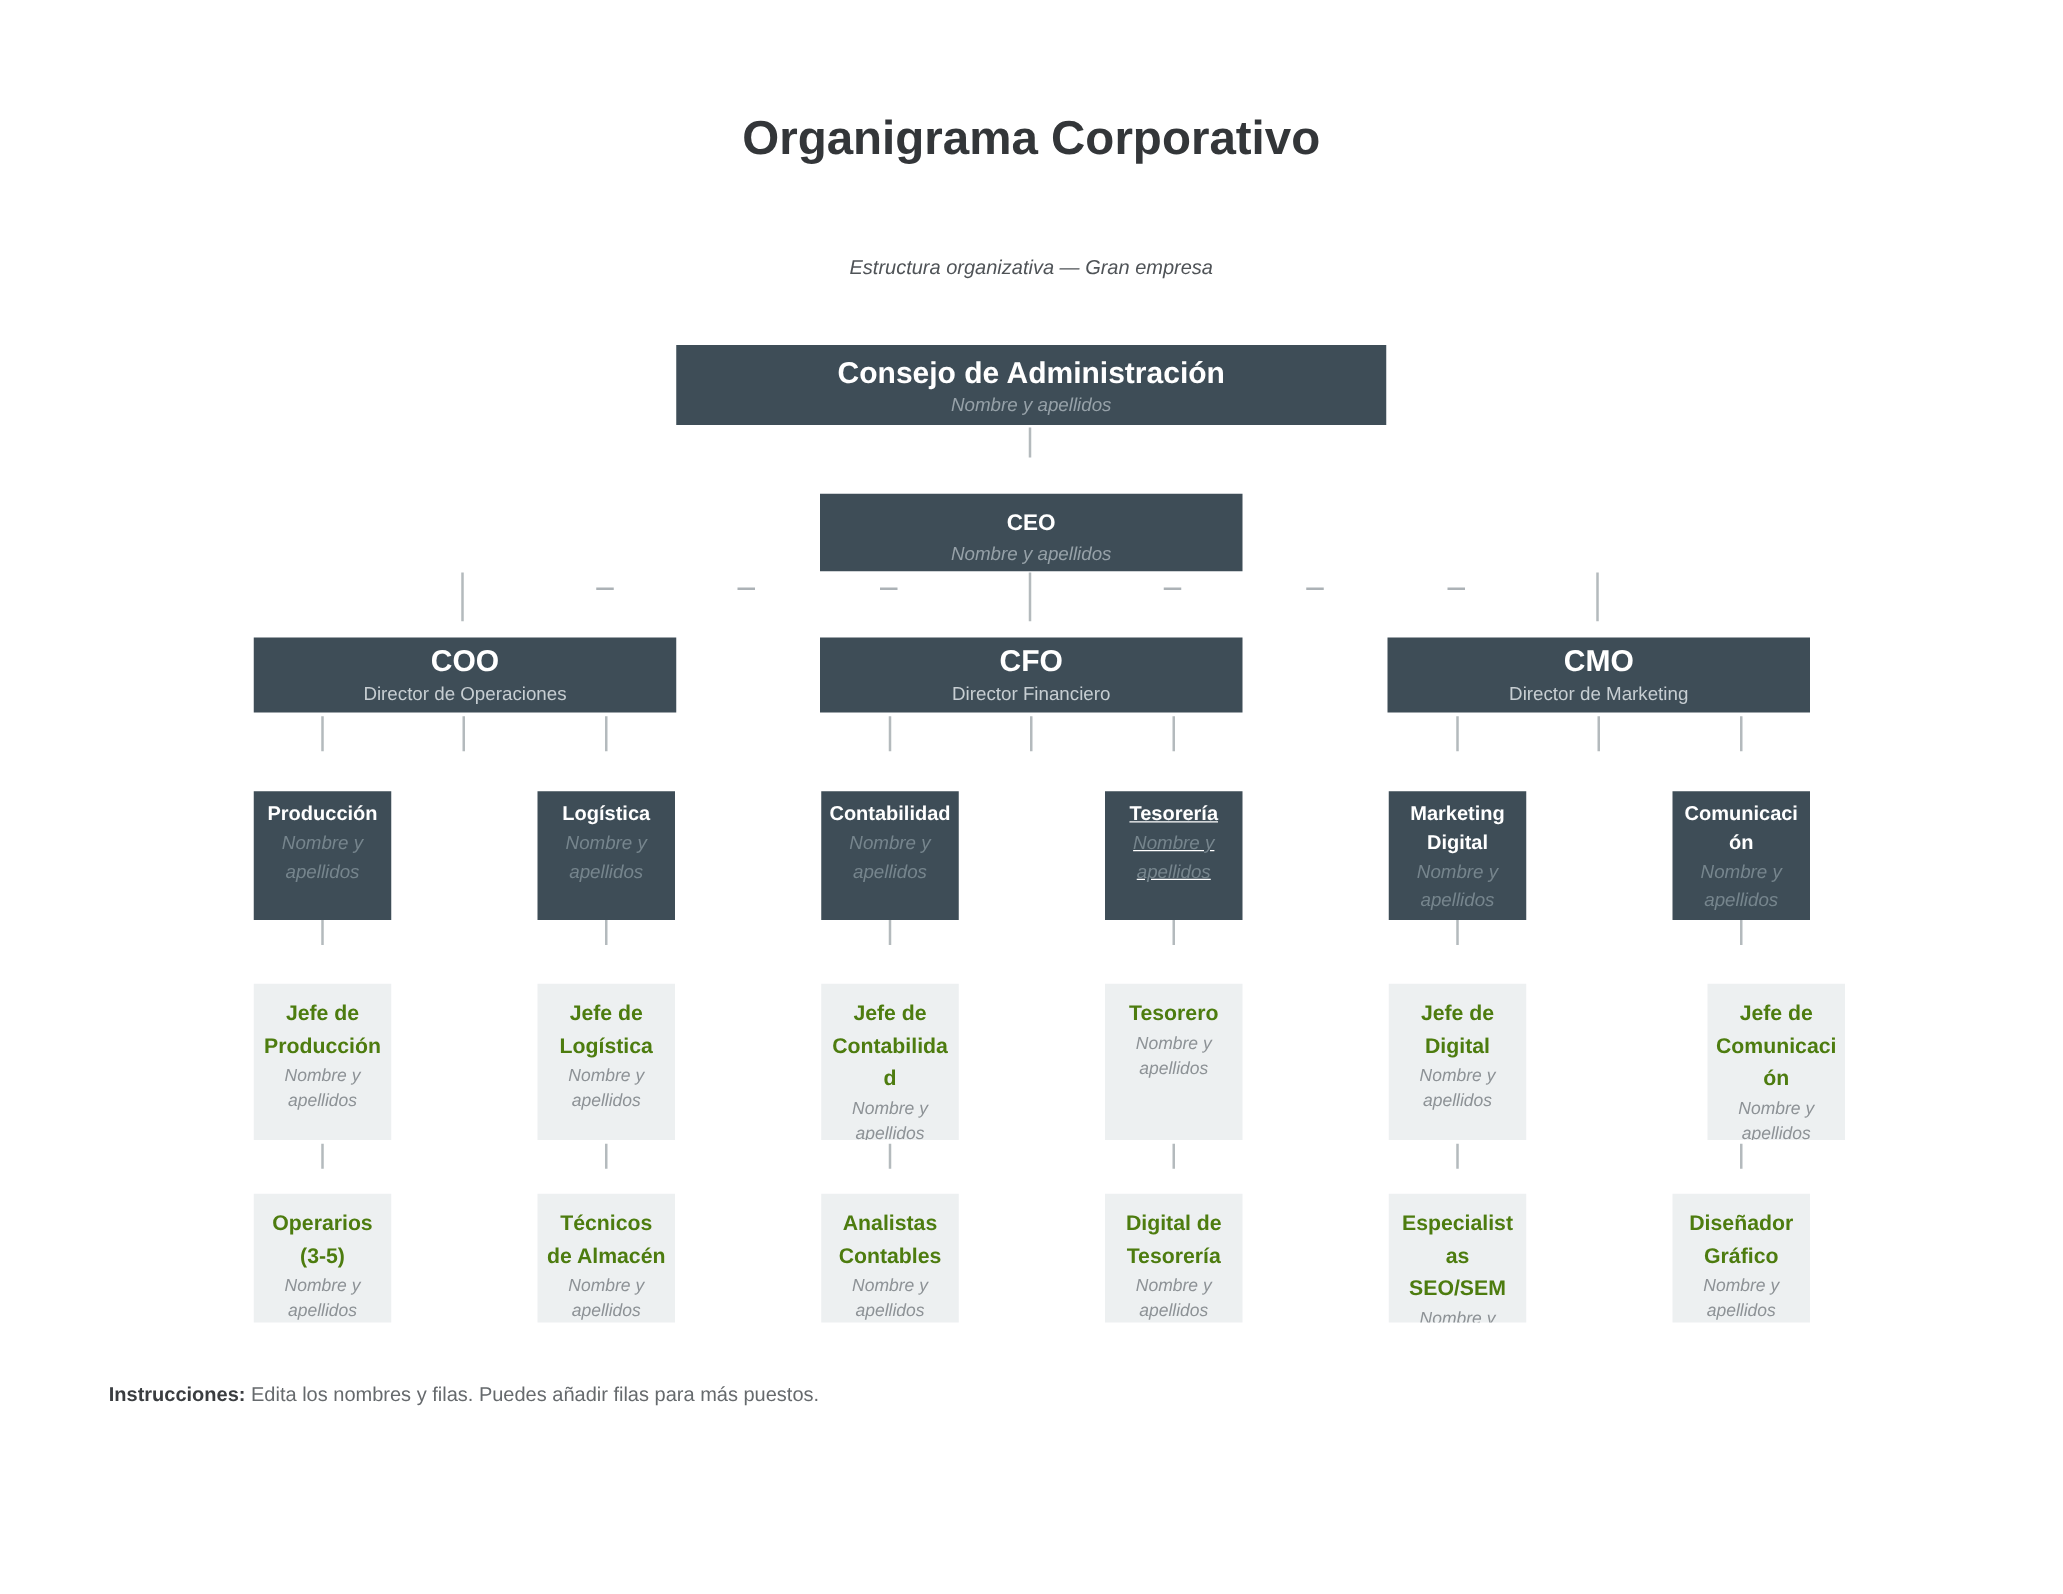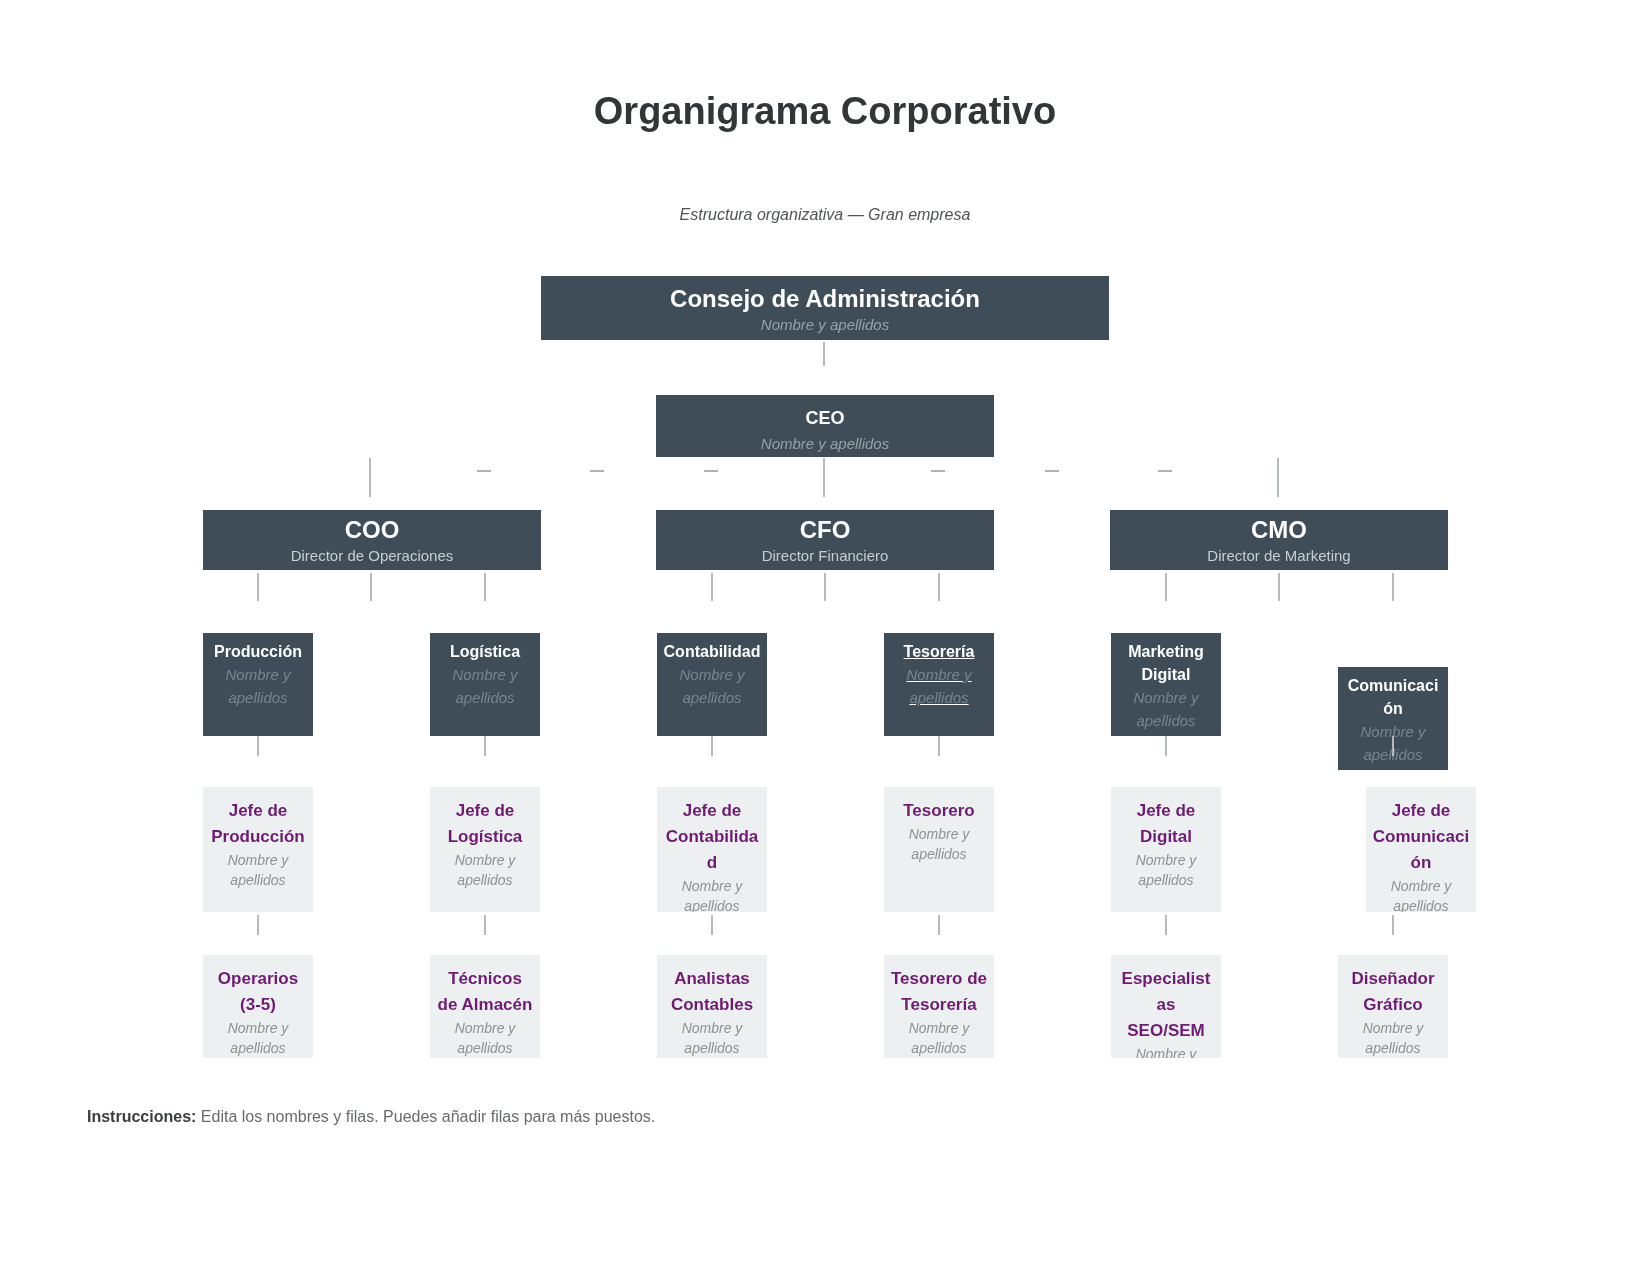--- a/index.html
+++ b/index.html
@@ -30,21 +30,21 @@
     box-sizing:border-box;width:110px;height:103px;padding:7px 5px 0 5px;
     overflow:hidden;
   }
   .node-sm .t{font-size:16px;font-weight:700;line-height:23px;overflow-wrap:anywhere;}
   .node-sm .name{font-size:15px;font-style:italic;color:#76858d;line-height:23px;overflow-wrap:anywhere;}
   
   .card{
     position:absolute;background:#edf0f1;text-align:center;box-sizing:border-box;
     width:110px;padding:11px 6px 0 6px;overflow:hidden;
   }
-  .card .t{font-size:17px;font-weight:700;color:#701a75;line-height:26px;overflow-wrap:anywhere;}
+  .card .t{font-size:17px;font-weight:700;color:#4d7c0f;line-height:26px;overflow-wrap:anywhere;}
   .card .name{font-size:14px;font-style:italic;color:#8d9296;line-height:20px;overflow-wrap:anywhere;}
   
   .vline{position:absolute;width:2px;background:#b4babd;}
   .dash{position:absolute;width:14px;height:2px;background:#acb2b6;}
   .instructions{
     position:absolute;left:87px;top:1108px;font-size:16px;color:#666a6d;
   }
   .instructions b{color:#3a3d40;font-weight:700;}
 </style>
 </head>
@@ -113,21 +113,21 @@
     <div class="name">Nombre y apellidos</div>
   </div>
   <div class="node-sm" style="left:884px;top:633px;text-decoration:underline;">
     <div class="t">Tesorería</div>
     <div class="name">Nombre y apellidos</div>
   </div>
   <div class="node-sm" style="left:1111px;top:633px;">
     <div class="t">Marketing Digital</div>
     <div class="name">Nombre y apellidos</div>
   </div>
-  <div class="node-sm" style="left:1338px;top:633px;margin-top:34px;">
+  <div class="node-sm" style="left:1338px;top:633px;">
     <div class="t">Comunicación</div>
     <div class="name">Nombre y apellidos</div>
   </div>
 
   <div class="vline" style="left:257px;top:736px;height:20px;"></div>
   <div class="vline" style="left:484px;top:736px;height:20px;"></div>
   <div class="vline" style="left:711px;top:736px;height:20px;"></div>
   <div class="vline" style="left:938px;top:736px;height:20px;"></div>
   <div class="vline" style="left:1165px;top:736px;height:20px;"></div>
   <div class="vline" style="left:1392px;top:736px;height:20px;"></div>
@@ -170,21 +170,21 @@
   </div>
   <div class="card" style="left:430px;top:955px;height:103px;">
     <div class="t">Técnicos de Almacén</div>
     <div class="name">Nombre y apellidos</div>
   </div>
   <div class="card" style="left:657px;top:955px;height:103px;">
     <div class="t">Analistas Contables</div>
     <div class="name">Nombre y apellidos</div>
   </div>
   <div class="card" style="left:884px;top:955px;height:103px;">
-    <div class="t">Tesorero de Tesorería</div>
+    <div class="t">Digital de Tesorería</div>
     <div class="name">Nombre y apellidos</div>
   </div>
   <div class="card" style="left:1111px;top:955px;height:103px;">
     <div class="t">Especialistas SEO/SEM</div>
     <div class="name">Nombre y apellidos</div>
   </div>
   <div class="card" style="left:1338px;top:955px;height:103px;">
     <div class="t">Diseñador Gráfico</div>
     <div class="name">Nombre y apellidos</div>
   </div>

